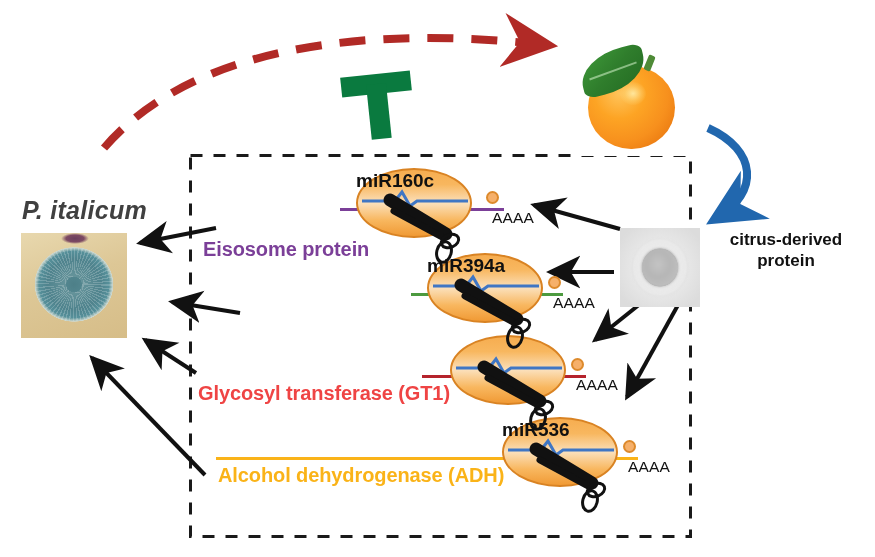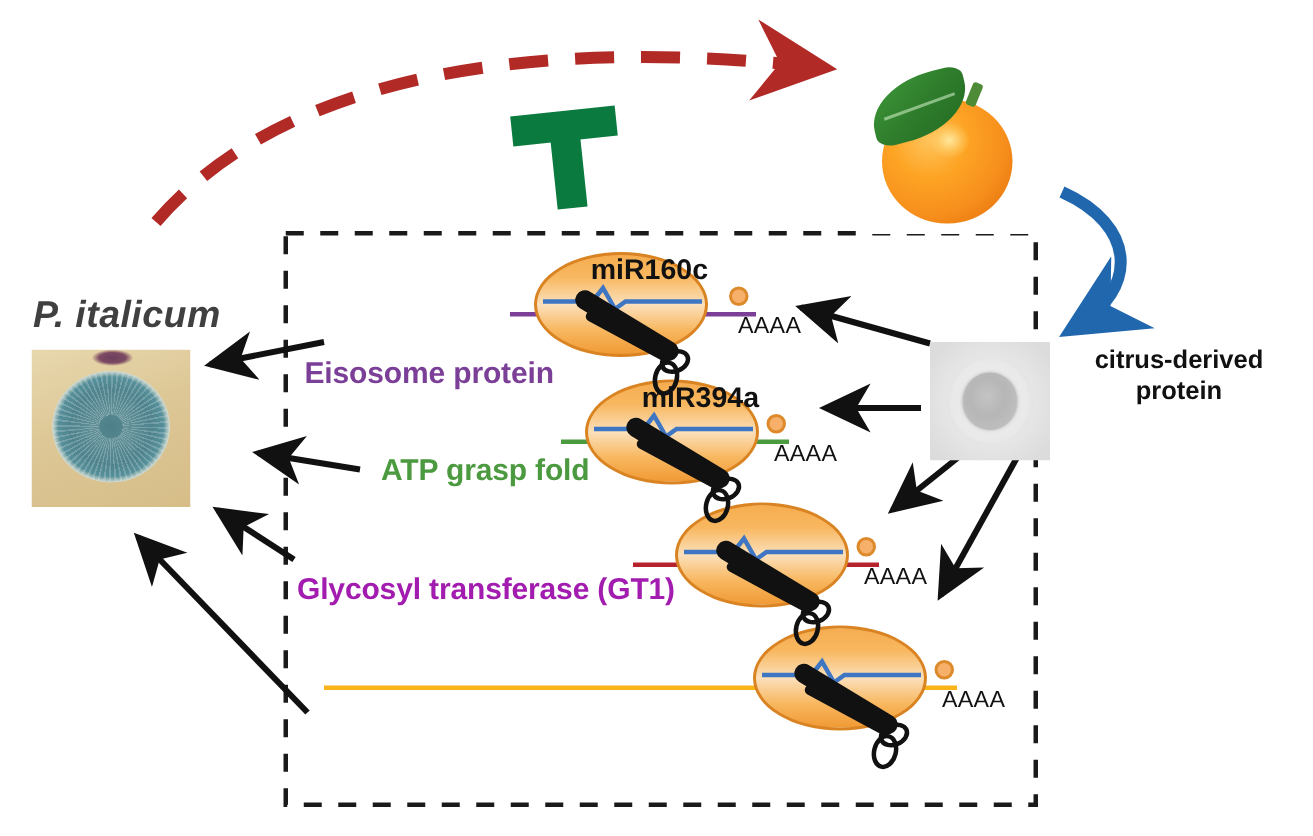--- a/index.html
+++ b/index.html
@@ -54,21 +54,21 @@
     text-align: center;
     line-height: 1.22;
     white-space: nowrap;
   }
   .mir-name {
     position: absolute;
     font-weight: bold;
     font-size: 19px;
     color: #111111;
     white-space: nowrap;
-    text-align: right;
+    text-align: left;
     z-index: 6;
   }
   .polya {
     position: absolute;
     font-size: 15.5px;
     font-weight: normal;
     color: #111111;
     letter-spacing: 0.2px;
     white-space: nowrap;
     z-index: 6;
@@ -266,41 +266,41 @@
     <div class="exosome-core"></div>
     <div class="exosome-halo"></div>
   </div>
 
   <div class="exosome-label" style="left:706px; top:230px; width:160px;">
     <div>citrus-derived</div>
     <div>protein</div>
   </div>
 
   <div class="target-label" style="left:203px; top:222px; color:#7b3f98;margin-top:16px;">Eisosome protein</div>
-  <div class="target-label" style="left:254px; top:303px; color:#4c9a3f;">ATP grasp fold</div>
-  <div class="target-label" style="left:198px; top:382px; color:#a21caf;">Glycosyl transferase (GT1)</div>
+  <div class="target-label" style="left:198px; top:382px; color:#ef4444;">Glycosyl transferase (GT1)</div>
+  <div class="target-label" style="left:218px; top:464px; color:#fab318;">Alcohol dehydrogenase (ADH)</div>
 
   <div class="risc" style="left:340px; top:164px; width:230px; height:105px;">
     <div class="mrna-line" style="left:0px; top:44px; width:164px; background:#7b3f98;"></div>
     <div class="ago" style="left:16px; top:4px; width:116px; height:70px;"></div>
     <svg class="abs" style="left:0; top:0; width:230px; height:105px; z-index:4;" viewBox="0 0 230 105">
       <path d="M22,37 L55,37 L62,28 L70,42 L77,37 L128,37" fill="none" stroke="#3f76c4" stroke-width="3"></path>
       <g>
         <path d="M50,36 L106,70" stroke="#111111" stroke-width="13" stroke-linecap="round" fill="none"></path>
         <path d="M54,47 L104,74" stroke="#111111" stroke-width="7" stroke-linecap="round" fill="none"></path>
         <ellipse cx="110" cy="77" rx="9" ry="6.4" fill="none" stroke="#111111" stroke-width="3" transform="rotate(-22 110 77)"></ellipse>
         <ellipse cx="104" cy="88" rx="7.2" ry="10.4" fill="none" stroke="#111111" stroke-width="3" transform="rotate(14 104 88)"></ellipse>
       </g>
     </svg>
     <div class="cap-dot" style="left:146px; top:27px;"></div>
     <div class="mir-name" style="left:16px; top:6px; width:116px;">miR160c</div>
     <div class="polya" style="left:152px; top:45px;">AAAA</div>
   </div>
 
-  <div class="risc" style="left:374px; top:249px; width:230px; height:105px;">
+  <div class="risc" style="left:411px; top:249px; width:230px; height:105px;">
     <div class="mrna-line" style="left:0px; top:44px; width:152px; background:#4c9a3f;"></div>
     <div class="ago" style="left:16px; top:4px; width:116px; height:70px;"></div>
     <svg class="abs" style="left:0; top:0; width:230px; height:105px; z-index:4;" viewBox="0 0 230 105">
       <path d="M22,37 L55,37 L62,28 L70,42 L77,37 L128,37" fill="none" stroke="#3f76c4" stroke-width="3"></path>
       <g>
         <path d="M50,36 L106,70" stroke="#111111" stroke-width="13" stroke-linecap="round" fill="none"></path>
         <path d="M54,47 L104,74" stroke="#111111" stroke-width="7" stroke-linecap="round" fill="none"></path>
         <ellipse cx="110" cy="77" rx="9" ry="6.4" fill="none" stroke="#111111" stroke-width="3" transform="rotate(-22 110 77)"></ellipse>
         <ellipse cx="104" cy="88" rx="7.2" ry="10.4" fill="none" stroke="#111111" stroke-width="3" transform="rotate(14 104 88)"></ellipse>
       </g>
@@ -332,16 +332,17 @@
     <svg class="abs" style="left:0; top:0; width:230px; height:105px; z-index:4;" viewBox="0 0 230 105">
       <path d="M22,37 L55,37 L62,28 L70,42 L77,37 L128,37" fill="none" stroke="#3f76c4" stroke-width="3"></path>
       <g>
         <path d="M50,36 L106,70" stroke="#111111" stroke-width="13" stroke-linecap="round" fill="none"></path>
         <path d="M54,47 L104,74" stroke="#111111" stroke-width="7" stroke-linecap="round" fill="none"></path>
         <ellipse cx="110" cy="77" rx="9" ry="6.4" fill="none" stroke="#111111" stroke-width="3" transform="rotate(-22 110 77)"></ellipse>
         <ellipse cx="104" cy="88" rx="7.2" ry="10.4" fill="none" stroke="#111111" stroke-width="3" transform="rotate(14 104 88)"></ellipse>
       </g>
     </svg>
     <div class="cap-dot" style="left:137px; top:27px;"></div>
+    <div class="mir-name" style="left:16px; top:6px; width:116px;">miR536</div>
     <div class="polya" style="left:142px; top:45px;">AAAA</div>
   </div>
 
 </div>
 
 </body></html>

